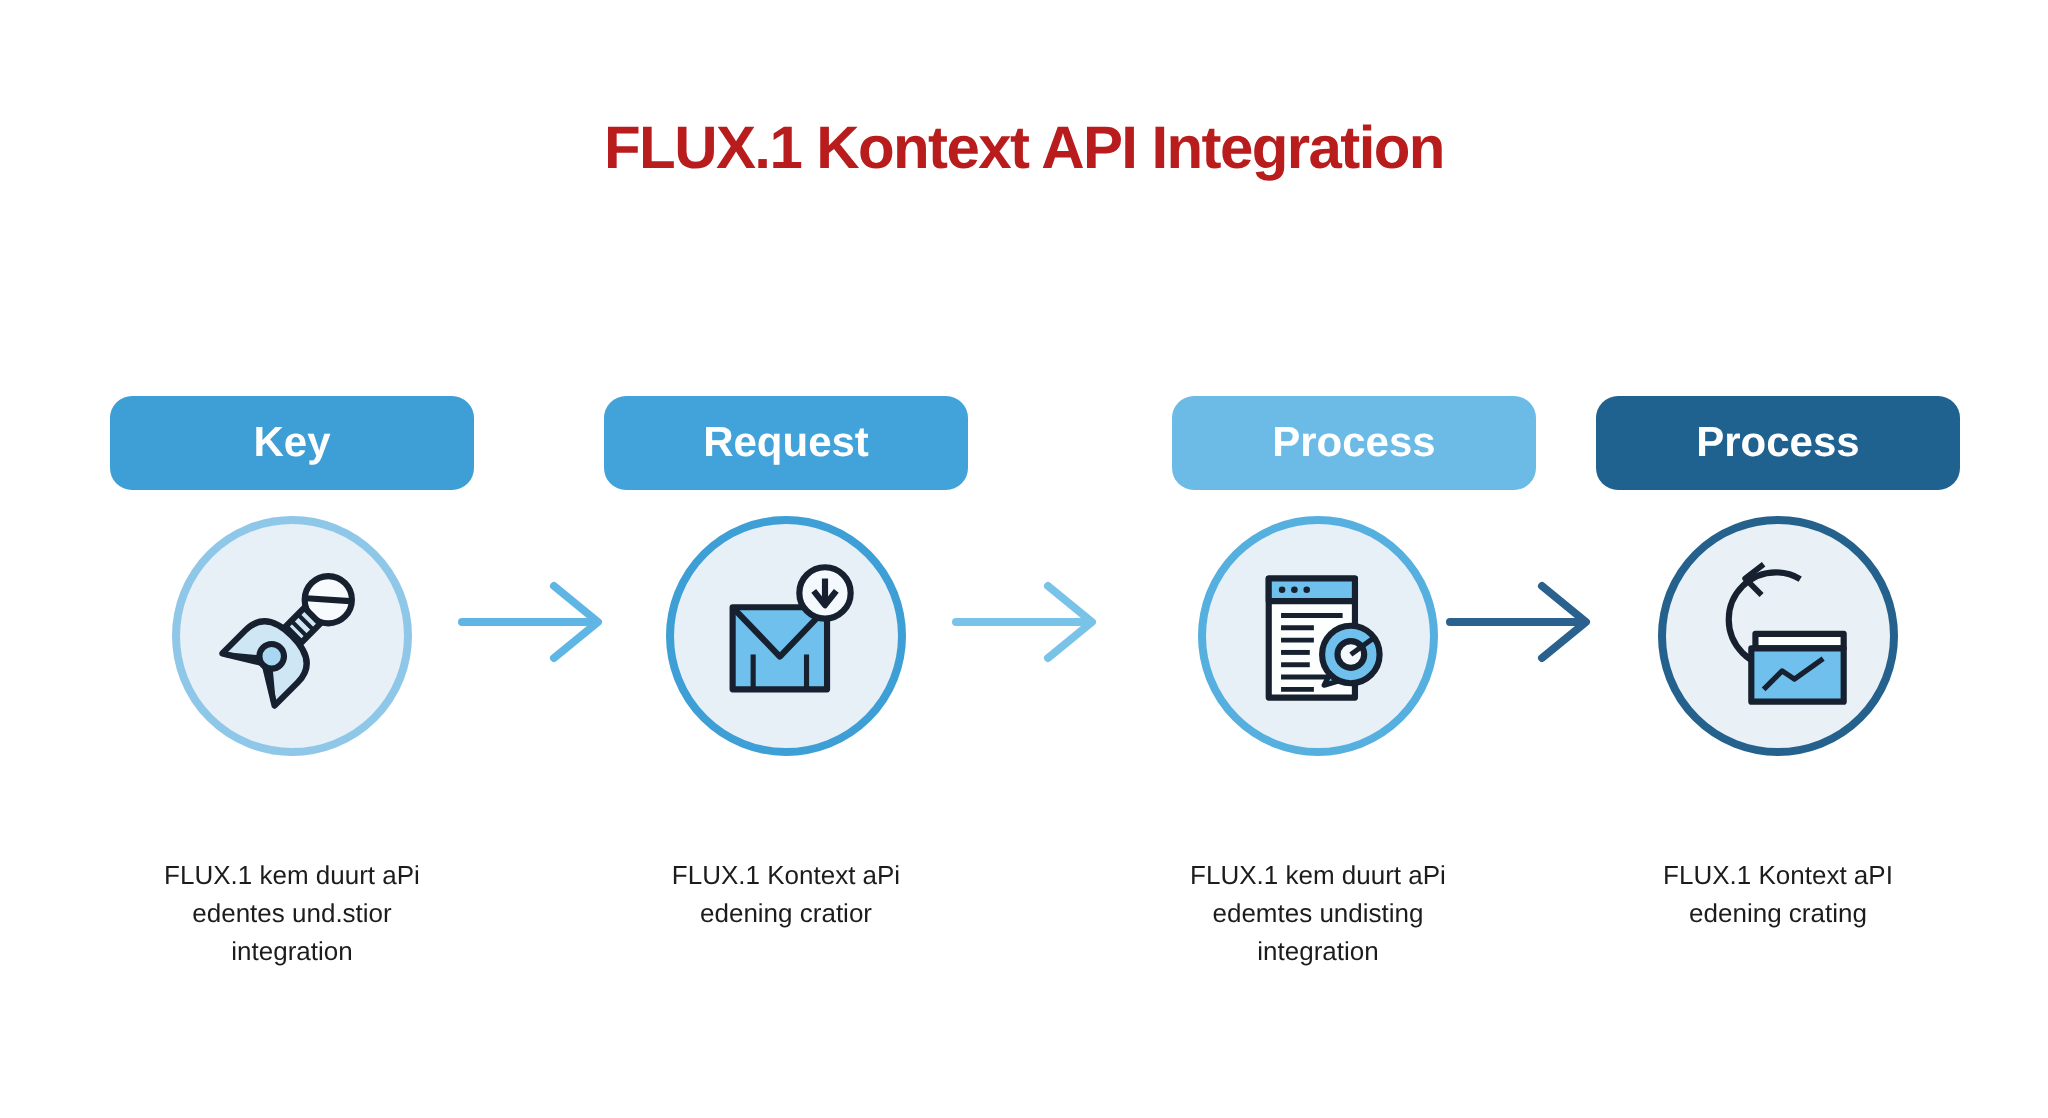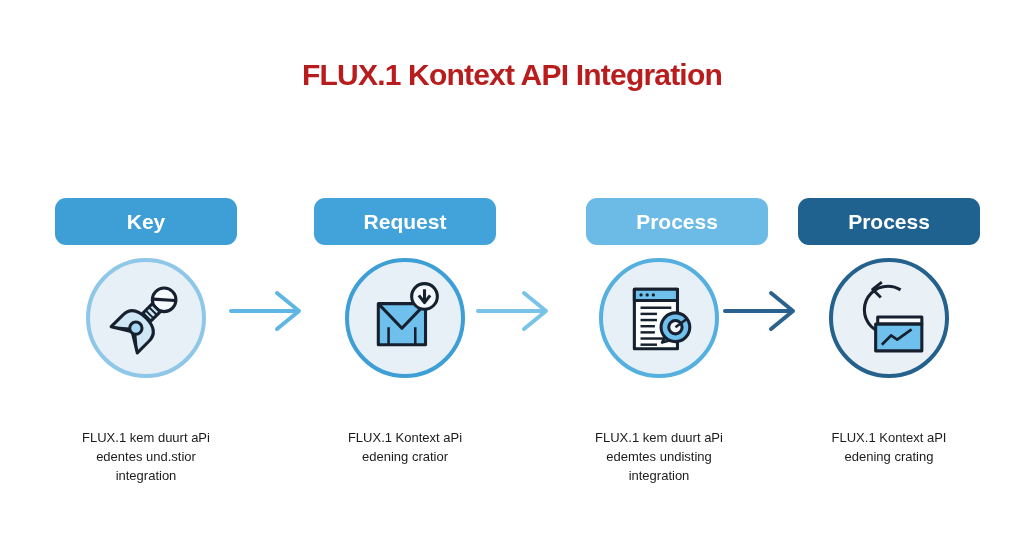--- a/index.html
+++ b/index.html
@@ -27,21 +27,21 @@
     font-weight: 700;
     letter-spacing: -0.8px;
     color: #b91c1c;
   }
   .step {
     position: absolute;
     top: 198px;
     width: 182px;
   }
   .step.s0 { left: 55px; }
-  .step.s1 { left: 314px; }
+  .step.s1 { left: 302px; }
   .step.s2 { left: 550px; padding-left: 36px; }
   .step.s3 { left: 798px; }
   .pill {
     width: 182px;
     height: 47px;
     border-radius: 11px;
     display: flex;
     align-items: center;
     justify-content: center;
     color: #ffffff;

